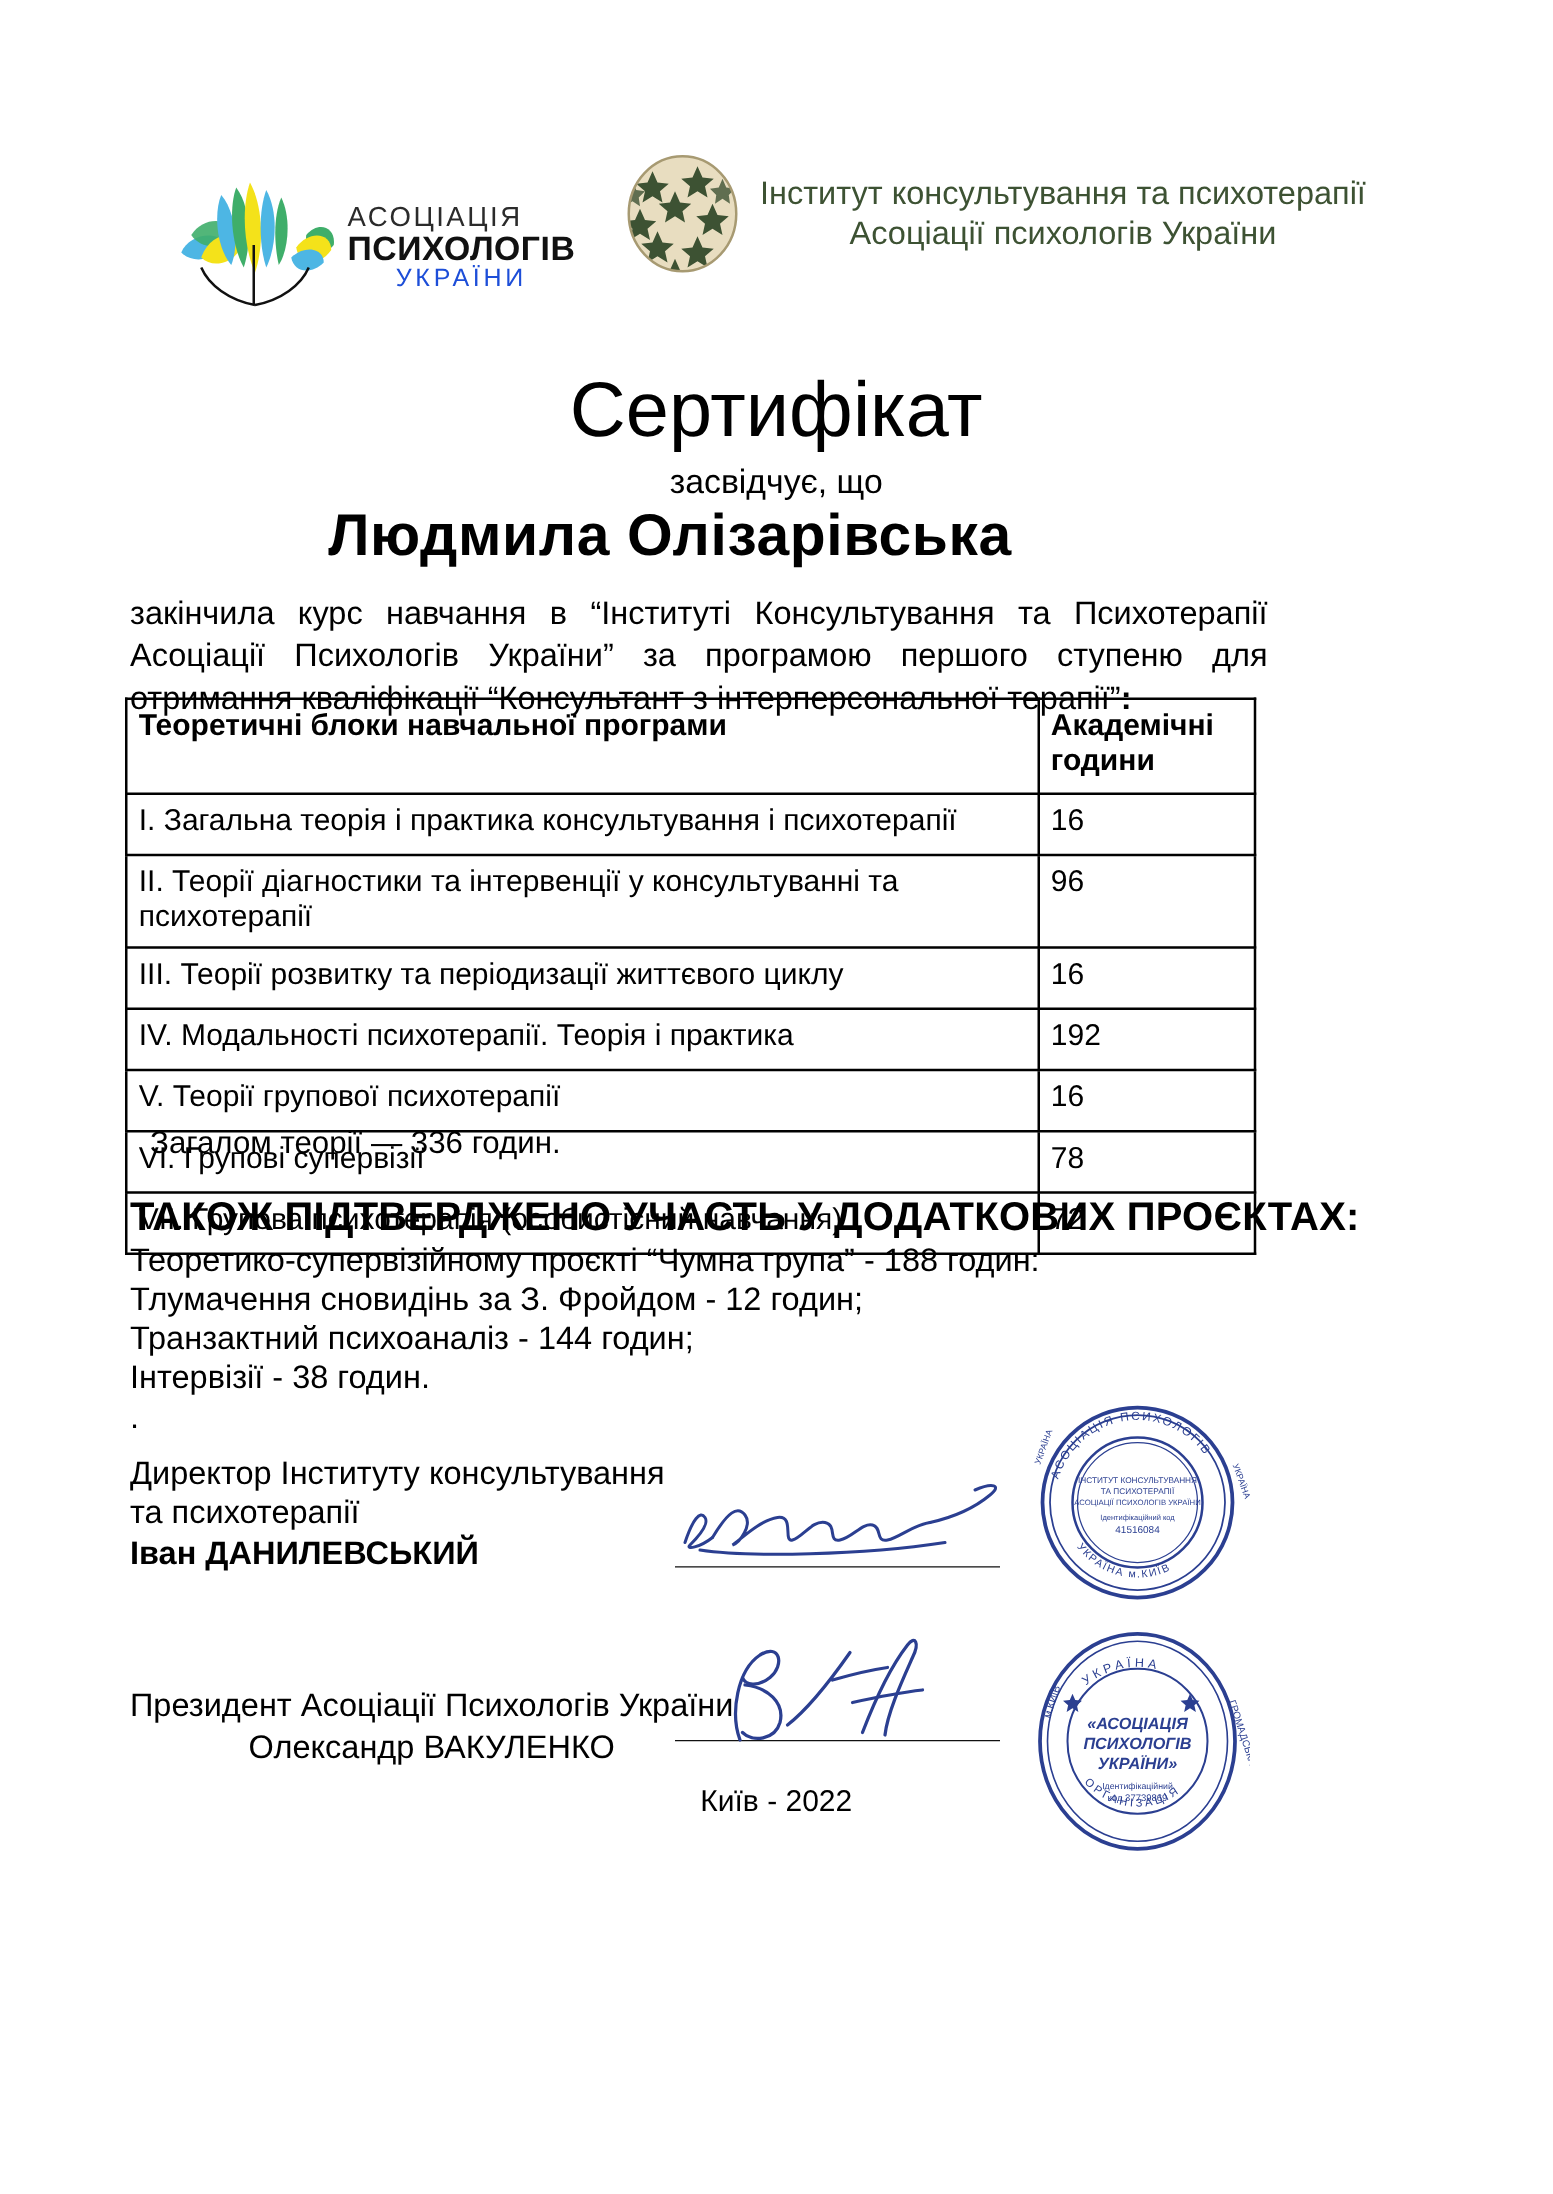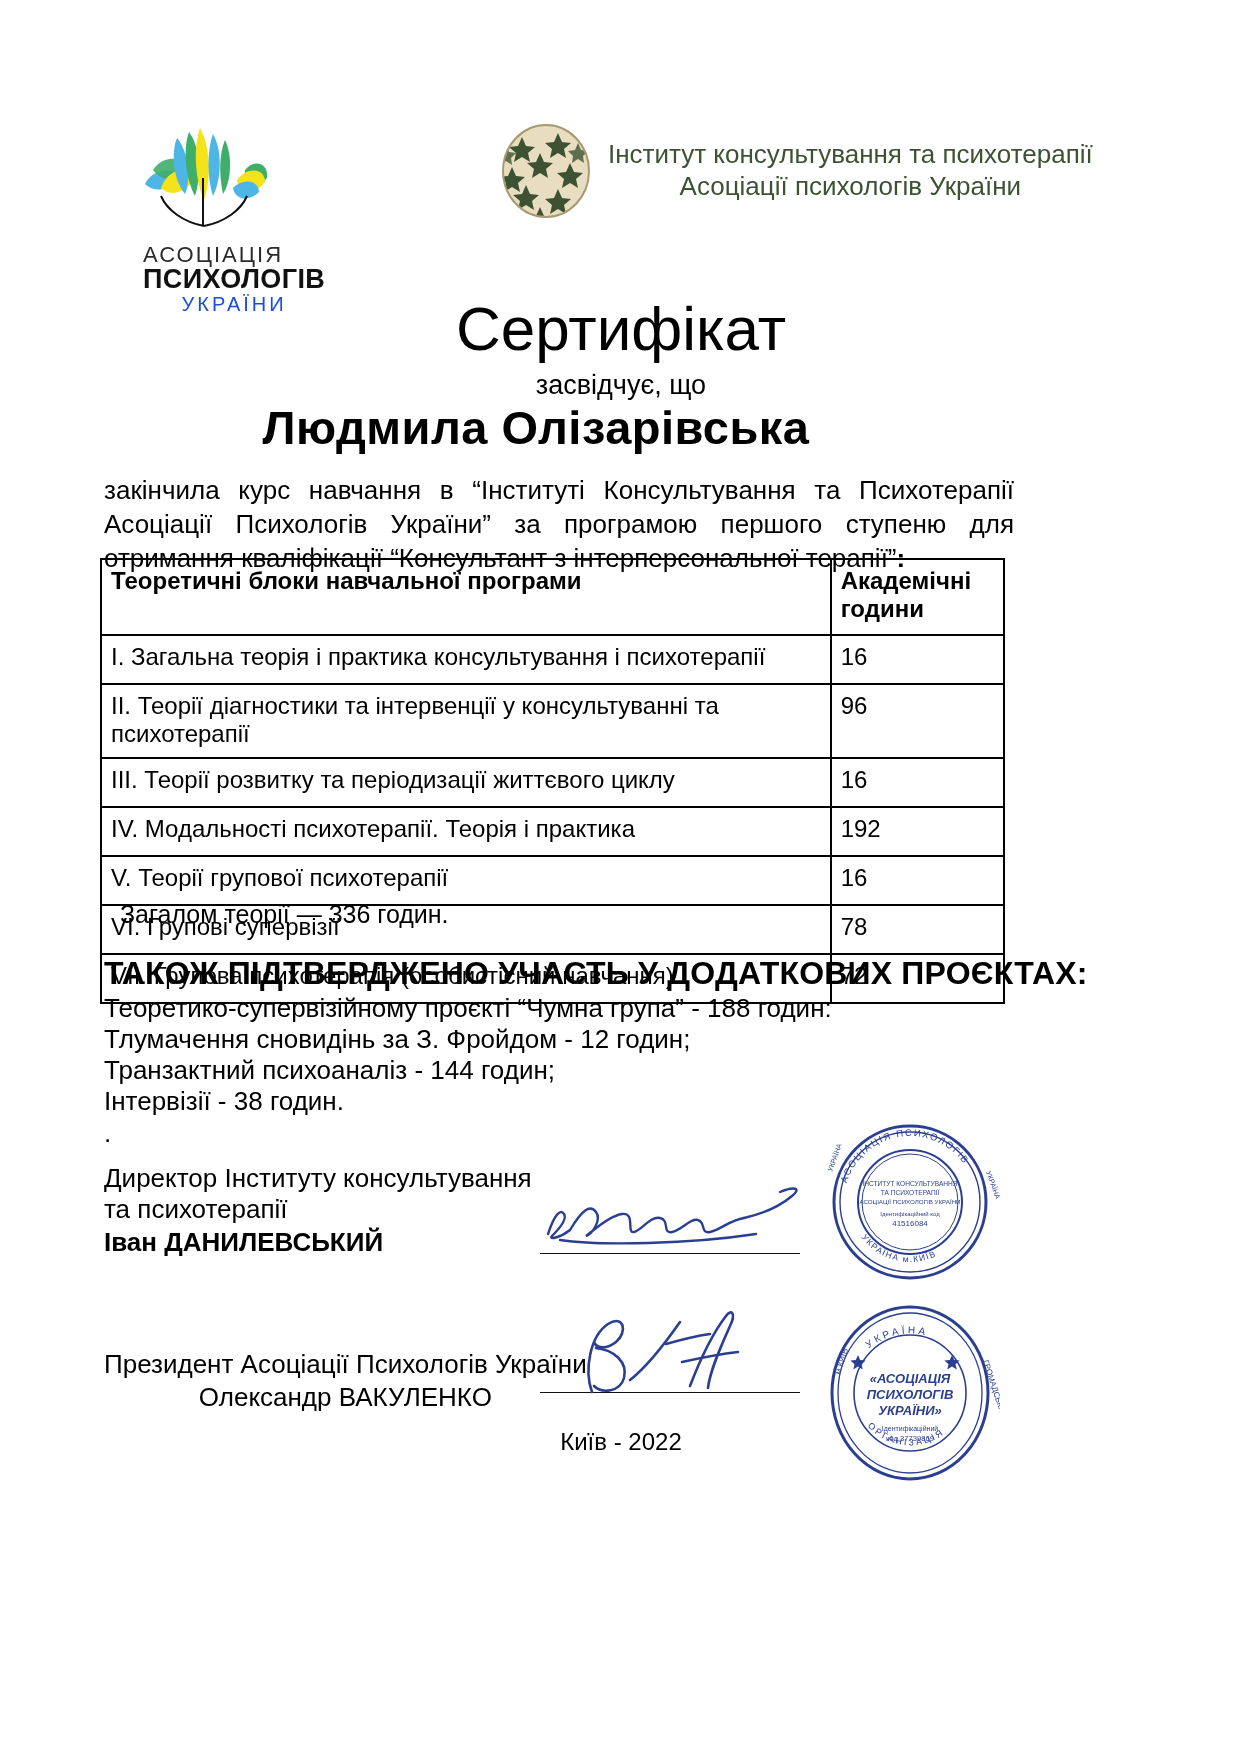--- a/index.html
+++ b/index.html
@@ -24,26 +24,25 @@
     top: 118px;
     left: 0;
     width: 1242px;
     height: 130px;
     display: flex;
     align-items: flex-start;
   }
   .logo-apu {
     position: absolute;
     left: 137px;
-    top: 0;
+    top: 16px;
     width: 275px;
     height: 115px;
     display: flex;
-    align-items: flex-start;
-    flex-direction: column;
+    align-items: center;
   }
   .apu-mark {
     width: 135px;
     height: 112px;
     position: relative;
     flex: none;
   }
   .apu-mark svg { display: block; }
   .apu-words {
     margin-left: 6px;

